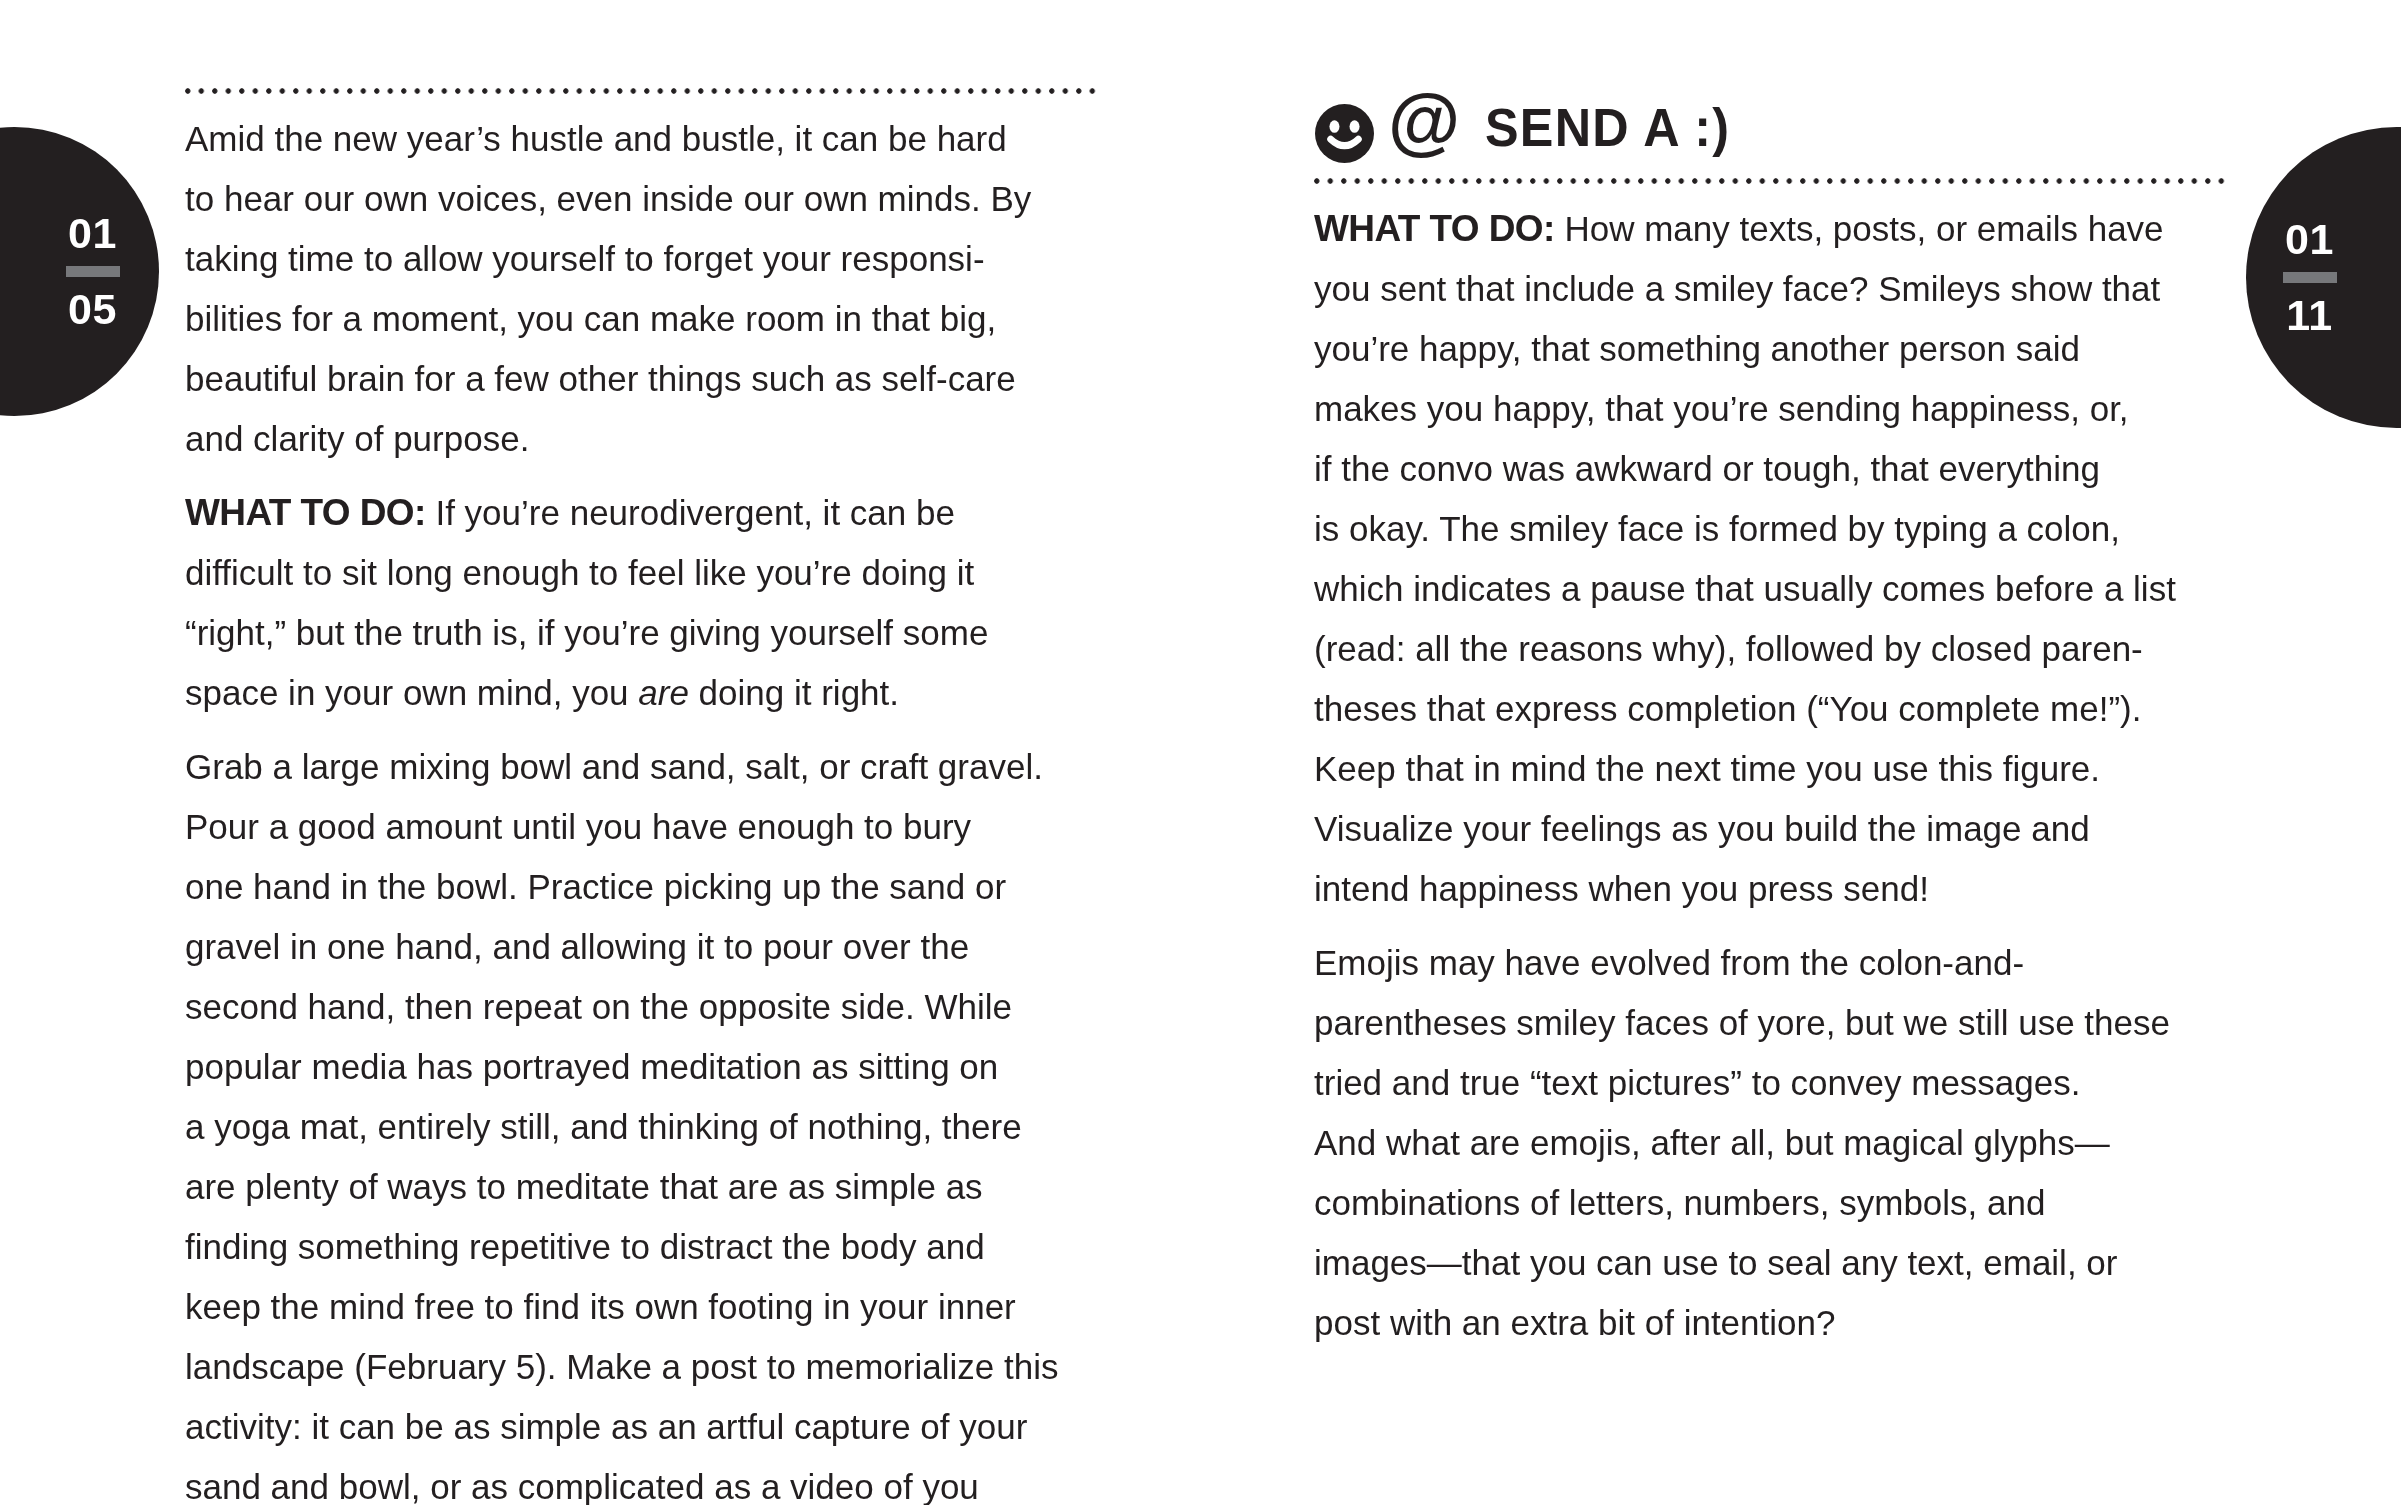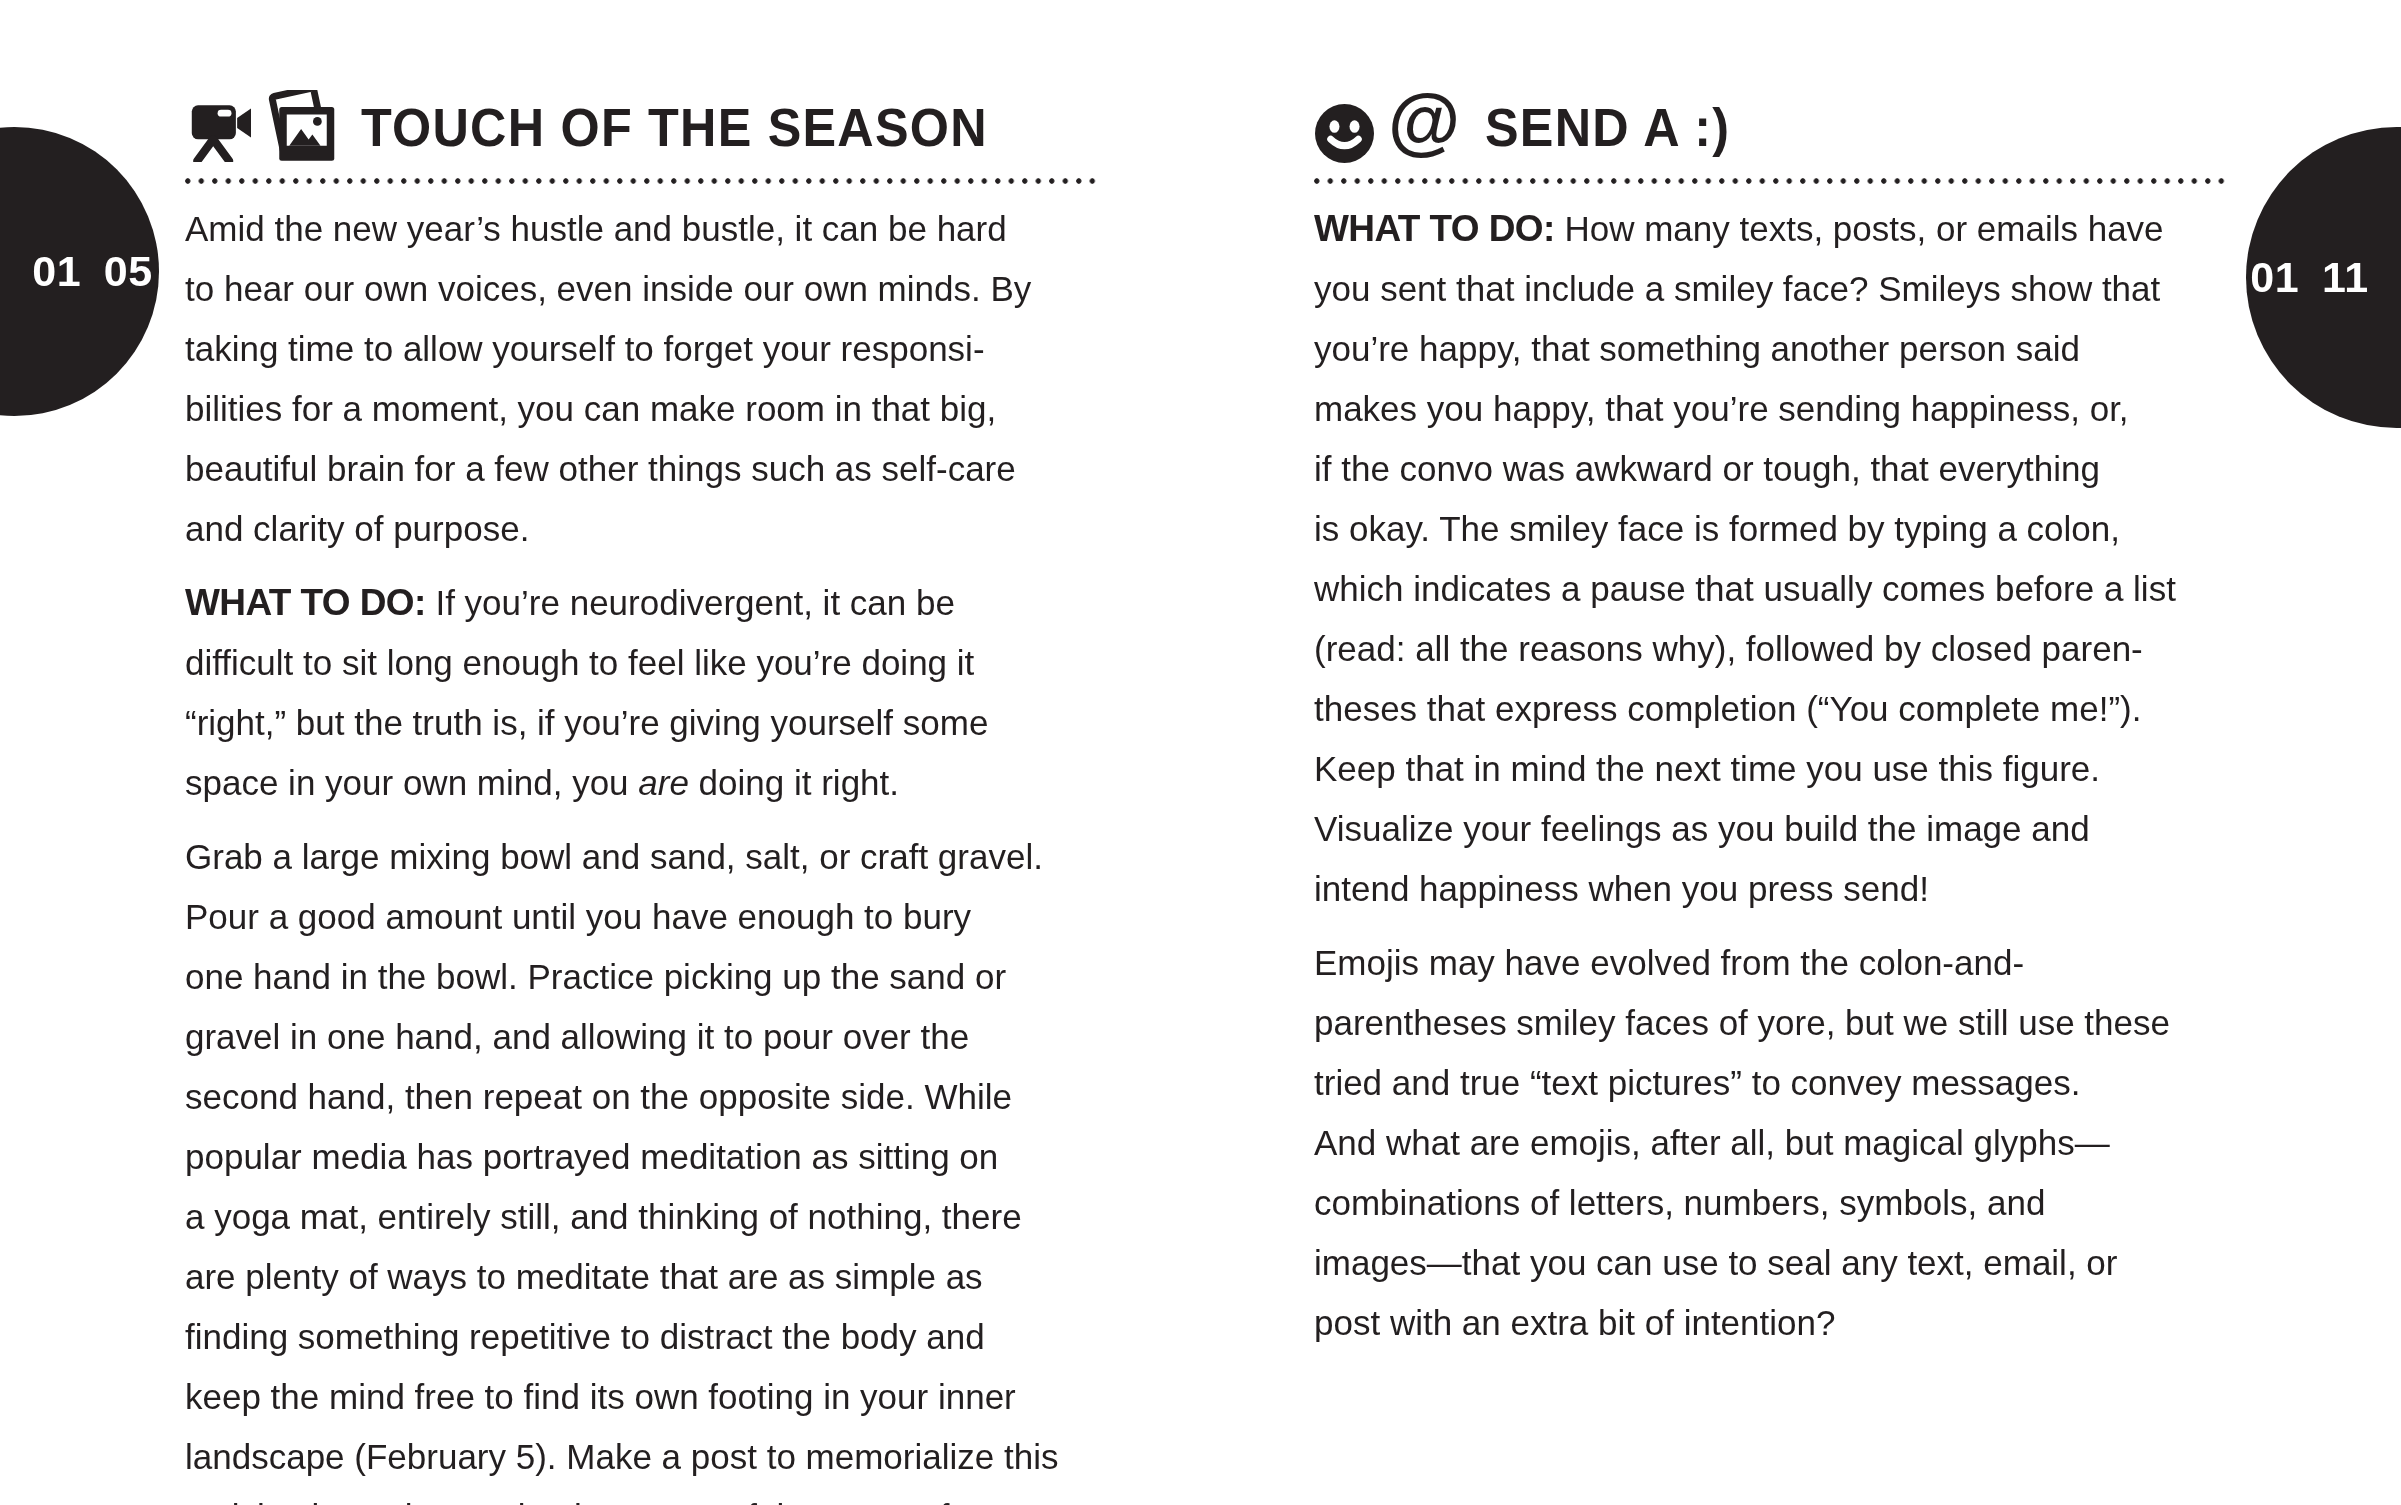--- a/index.html
+++ b/index.html
@@ -16,21 +16,21 @@
   
   .badge {
     position: absolute;
     background: var(--badge_bg, #231f20);
     border-radius: 50%;
   }
   .badge-left  { left: -130px; top: 127px; width: 289px; height: 289px; }
   .badge-right { left: 2246px; top: 127px; width: 301px; height: 301px; }
   .badge-inner {
     position: absolute; top: 0; bottom: 0;
-    display: flex; flex-direction: row;
+    display: flex; flex-direction: column;
     align-items: center; justify-content: center;
     gap: 11.3px;
   }
   .badge-left  .badge-inner { left: 190px; width: 65px; }
   .badge-right .badge-inner { left: 31px;  width: 65px; }
   .badge-num {
     color: #ffffff; font-weight: 800; font-size: 43px;
     line-height: 1; letter-spacing: 0.6px;
   }
   .badge-divider {
@@ -95,38 +95,20 @@
 
   <div class="badge badge-right">
     <div class="badge-inner">
       <div class="badge-num">01</div>
       <div class="badge-divider"></div>
       <div class="badge-num">11</div>
     </div>
   </div>
 
   <div class="column column-left">
-    <div class="header">
-      <svg class="icon icon-camera" width="63" height="58" viewBox="0 0 100 92" fill="#231f20" xmlns="http://www.w3.org/2000/svg">
-        <rect x="6" y="2" width="70" height="54" rx="10"></rect>
-        <rect x="47" y="9" width="22" height="11" rx="5.5" fill="#ffffff"></rect>
-        <path d="M78 22 L100 7 L100 53 L78 38 Z"></path>
-        <path d="M15 90 L40 56 L65 90" stroke="#231f20" stroke-width="13" stroke-linecap="round" stroke-linejoin="round" fill="none"></path>
-      </svg>
-      <svg class="icon icon-photos" width="75" height="74" viewBox="0 0 120 118" xmlns="http://www.w3.org/2000/svg">
-        <g transform="rotate(-12 50 45)">
-          <rect x="22" y="4" width="68" height="92" rx="4" fill="#ffffff" stroke="#231f20" stroke-width="11"></rect>
-        </g>
-        <rect x="26" y="27" width="88" height="86" rx="4" fill="#231f20"></rect>
-        <rect x="38" y="39" width="64" height="50" fill="#ffffff"></rect>
-        <circle cx="87" cy="50" r="7" fill="#231f20"></circle>
-        <path d="M42 89 L61 62 L73 79 L79 71 L92 89 Z" fill="#231f20"></path>
-      </svg>
-      <h1 class="page-title">TOUCH OF THE SEASON</h1>
-    </div>
     <div class="dotted"></div>
     <div class="body-text">
       <p>Amid the new year’s hustle and bustle, it can be hard
 to hear our own voices, even inside our own minds. By
 taking time to allow yourself to forget your responsi-
 bilities for a moment, you can make room in that big,
 beautiful brain for a few other things such as self-care
 and clarity of purpose.</p>
       <p><span class="wtd-label">WHAT TO DO:</span><span> If you’re neurodivergent, it can be
 difficult to sit long enough to feel like you’re doing it

